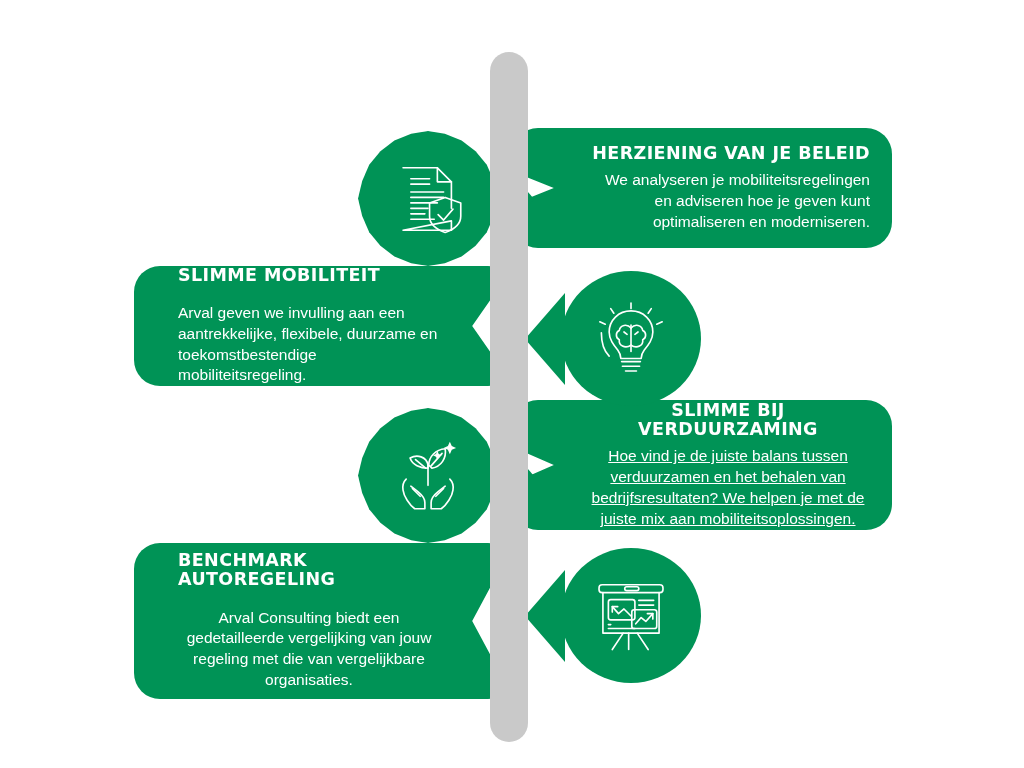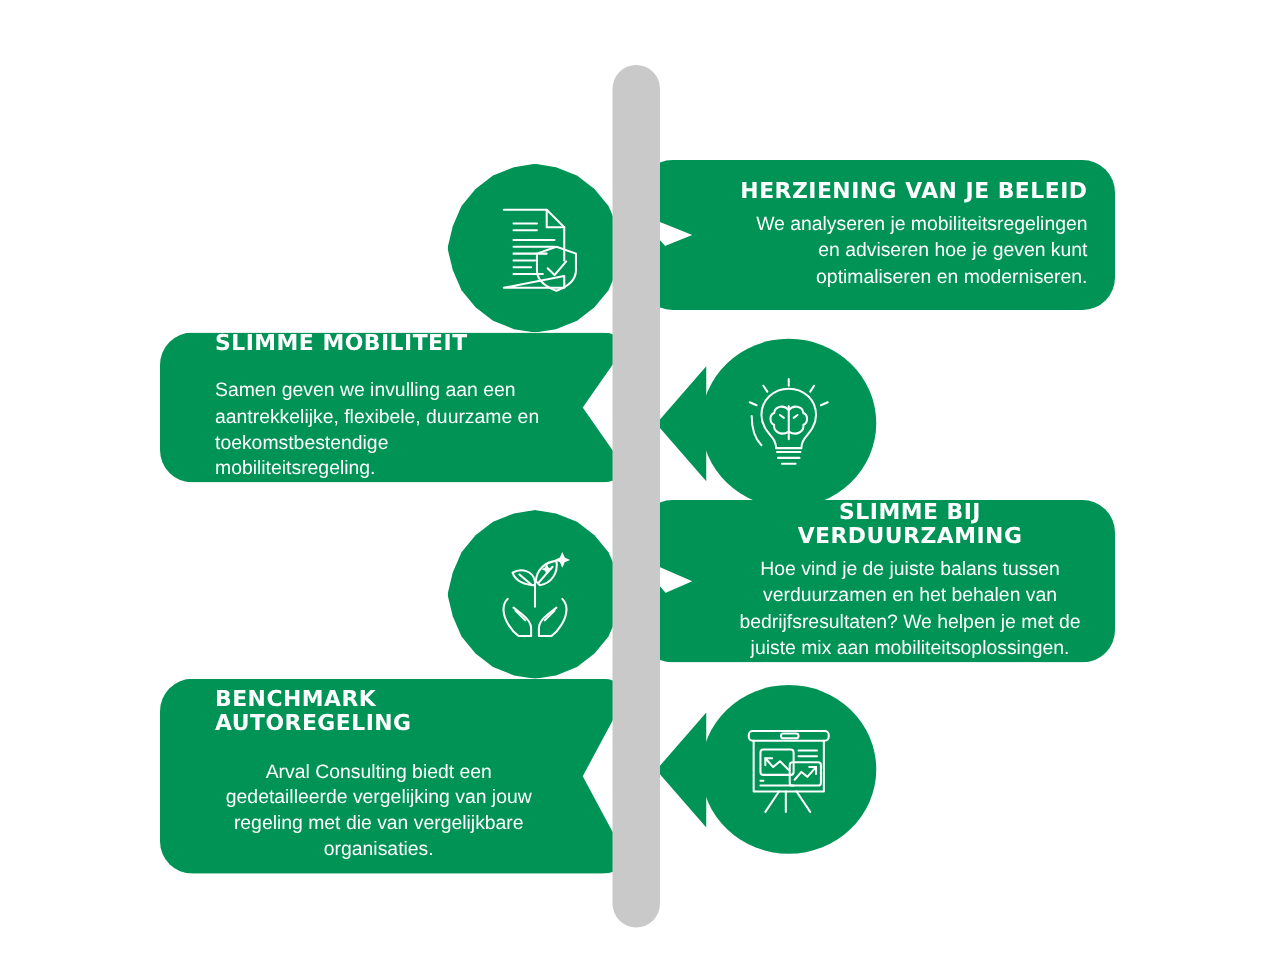--- a/index.html
+++ b/index.html
@@ -121,21 +121,21 @@
     left: 512px;
     width: 380px;
     border-radius: 26px;
     clip-path: polygon(
       0% 0%, 100% 0%, 100% 100%, 0% 100%, 0% 64%, 11% 50%, 0% 36%
     );
     padding: 14px 22px 14px 74px;
   }
   
   .panel-left {
-    left: 128px;
+    left: 134px;
     width: 380px;
     border-radius: 26px;
     clip-path: polygon(
       0% 0%, 100% 0%, 89% 50%, 100% 100%, 0% 100%
     );
     padding: 14px 74px 14px 44px;
     gap: 11px;
   }
 
   .panel-1 { top: 10px; height: 120px; }
@@ -158,21 +158,21 @@
     font-size: 15.5px;
     line-height: 1.34;
     margin: 0;
   }
 
   .panel-1 .panel-title { text-align: right; }
   .panel-1 .panel-body  { text-align: right; }
   .panel-2 .panel-title { text-align: left; }
   .panel-2 .panel-body  { text-align: left; }
   .panel-3 .panel-title { text-align: center; }
-  .panel-3 .panel-body  { text-align: center; }
+  .panel-3 .panel-body  { text-align: center; text-decoration: underline; }
   .panel-4 .panel-title { text-align: left; }
   .panel-4 .panel-body  { text-align: center; }
 
   .icon-stroke {
     fill: none;
     stroke: #ffffff;
     stroke-width: 2.1;
     stroke-linecap: round;
     stroke-linejoin: round;
   }
@@ -209,21 +209,21 @@
     <div class="panel panel-right panel-1">
       <div class="panel-title">HERZIENING VAN JE BELEID</div>
       <div class="panel-body">We analyseren je mobiliteitsregelingen en adviseren hoe je geven kunt optimaliseren en moderniseren.</div>
     </div>
   </div>
 
   <div class="row row-2">
 
     <div class="panel panel-left panel-2">
       <div class="panel-title">SLIMME MOBILITEIT</div>
-      <div class="panel-body">Samen geven we invulling aan een aantrekkelijke, flexibele, duurzame en toekomstbestendige mobiliteitsregeling.</div>
+      <div class="panel-body">Arval geven we invulling aan een aantrekkelijke, flexibele, duurzame en toekomstbestendige mobiliteitsregeling.</div>
     </div>
 
     <div class="icon-blob blob-left blob-2">
       <div class="blob-shape"></div>
       <div class="blob-point"></div>
       <svg viewBox="0 0 100 100">
         <path class="icon-stroke" d="M50 14 C34 14 22 26 22 41 C22 51 28 58 33 64 C36 68 37 71 37 75 H63 C63 71 64 68 67 64 C72 58 78 51 78 41 C78 26 66 14 50 14 Z"></path>
         <path class="icon-stroke" d="M38 79 H62"></path>
         <path class="icon-stroke" d="M39 85 H61"></path>
         <path class="icon-stroke" d="M43 91 H57"></path>

